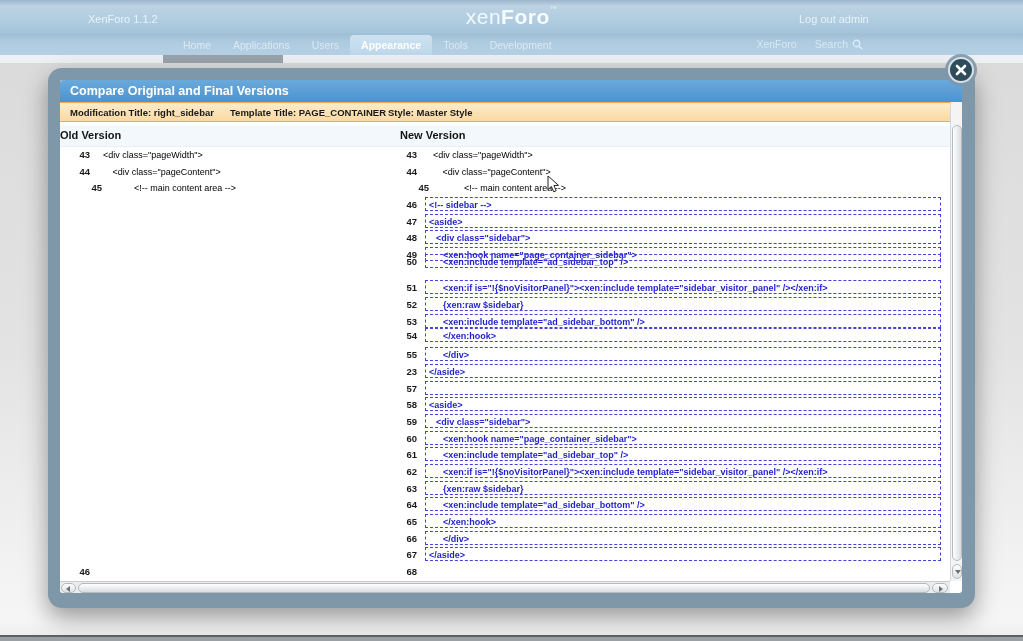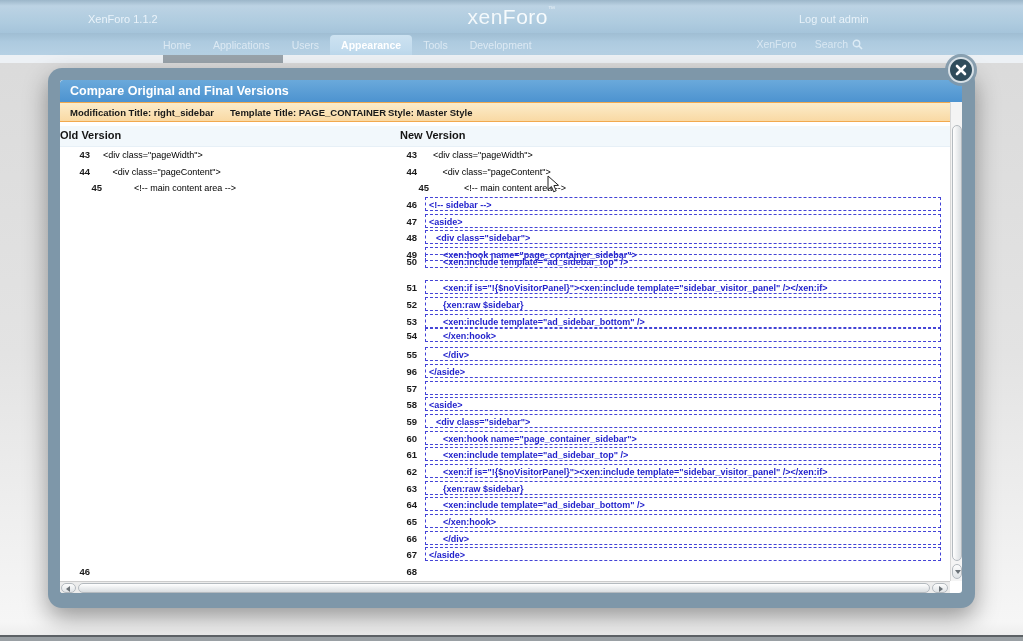--- a/index.html
+++ b/index.html
@@ -5,28 +5,28 @@
   * { margin:0; padding:0; box-sizing:border-box; }
   html,body { width:1023px; height:641px; overflow:hidden; font-family:"Liberation Sans",sans-serif; }
   #page { position:relative; width:1023px; height:641px; background:linear-gradient(180deg,#d9d9d9 0%,#e3e3e3 55%,#f6f6f6 97%,#eaeaea 100%); overflow:hidden; }
 
   
   #topbar { position:absolute; left:0; top:0; width:1023px; height:33px;
     background:linear-gradient(180deg,#9cb6c9 0%,#bcd3e4 18%,#aecbdf 70%,#a5c4da 100%); }
   #topbar-version { position:absolute; left:88px; top:13px; font-size:11px; color:#eaf3fa; }
   #topbar-logo { position:absolute; left:0; top:5px; width:1023px; text-align:center; font-size:21px; color:#f7fbfd; letter-spacing:.5px; }
   #topbar-logo .xen { font-weight:400; opacity:.95; }
-  #topbar-logo .foro { font-weight:normal; }
+  #topbar-logo .foro { font-weight:bold; }
   #topbar-logo .tm { font-size:7px; vertical-align:top; opacity:.7; }
   #topbar-logout { position:absolute; left:799px; top:13px; font-size:11px; color:#e8f2f9; cursor:pointer; }
 
   
   #navbar { position:absolute; left:0; top:33px; width:1023px; height:22px;
     background:linear-gradient(180deg,#9fbdd3 0%,#adcadf 40%,#b6d1e4 100%); }
-  #nav-tabs { position:absolute; left:152px; bottom:0; height:20px; display:flex; }
+  #nav-tabs { position:absolute; left:172px; bottom:0; height:20px; display:flex; }
   .nav-tab { display:inline-block; height:20px; line-height:20px; padding:0 11px; font-size:10.5px; color:#dce9f3; cursor:pointer; }
   .nav-tab.active { background:linear-gradient(180deg,#cde2f1,#bdd8ec); color:#ffffff; font-weight:bold; border-radius:4px 4px 0 0; }
   #nav-right { position:absolute; right:160px; top:0; height:22px; display:flex; align-items:center; gap:18px; }
   .nav-link { font-size:10.5px; color:#d8e7f2; cursor:pointer; display:flex; align-items:center; gap:4px; }
 
   
   #substrip { position:absolute; left:0; top:55px; width:1023px; height:8px; background:#edf1f5; }
   #substrip-tab { position:absolute; left:163px; top:0; width:120px; height:8px; background:#99a3ab; }
 
   
@@ -213,21 +213,21 @@
             <span class="row-num new">54</span>
             <div class="ins-box"></div>
             <span class="code ins" style="left: 383px;">&lt;/xen:hook&gt;</span>
           </div>
           <div class="diff-row" style="top: 200.16px;">
             <span class="row-num new">55</span>
             <div class="ins-box"></div>
             <span class="code ins" style="left: 383px;">&lt;/div&gt;</span>
           </div>
           <div class="diff-row" style="top: 216.84px;">
-            <span class="row-num new">96</span>
+            <span class="row-num new">23</span>
             <div class="ins-box"></div>
             <span class="code ins" style="left: 369px;">&lt;/aside&gt;</span>
           </div>
           <div class="diff-row" style="top: 233.52px;">
             <span class="row-num new">57</span>
             <div class="ins-box"></div>
           </div>
           <div class="diff-row" style="top: 250.2px;">
             <span class="row-num new">58</span>
             <div class="ins-box"></div>

